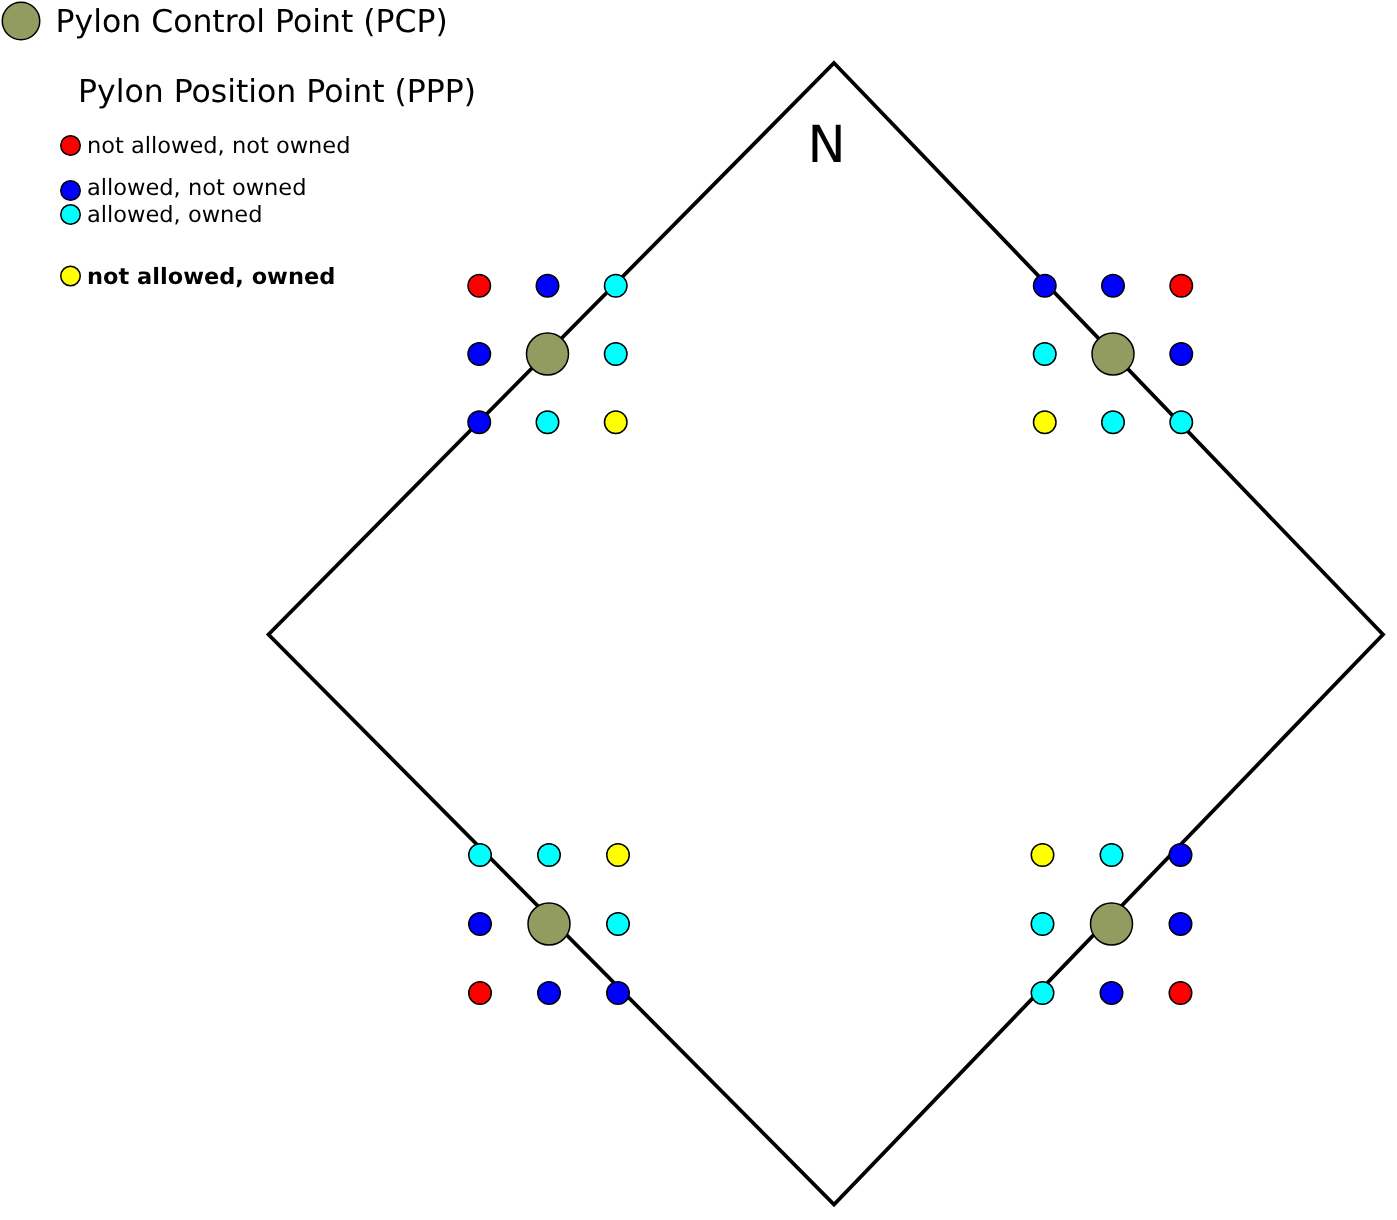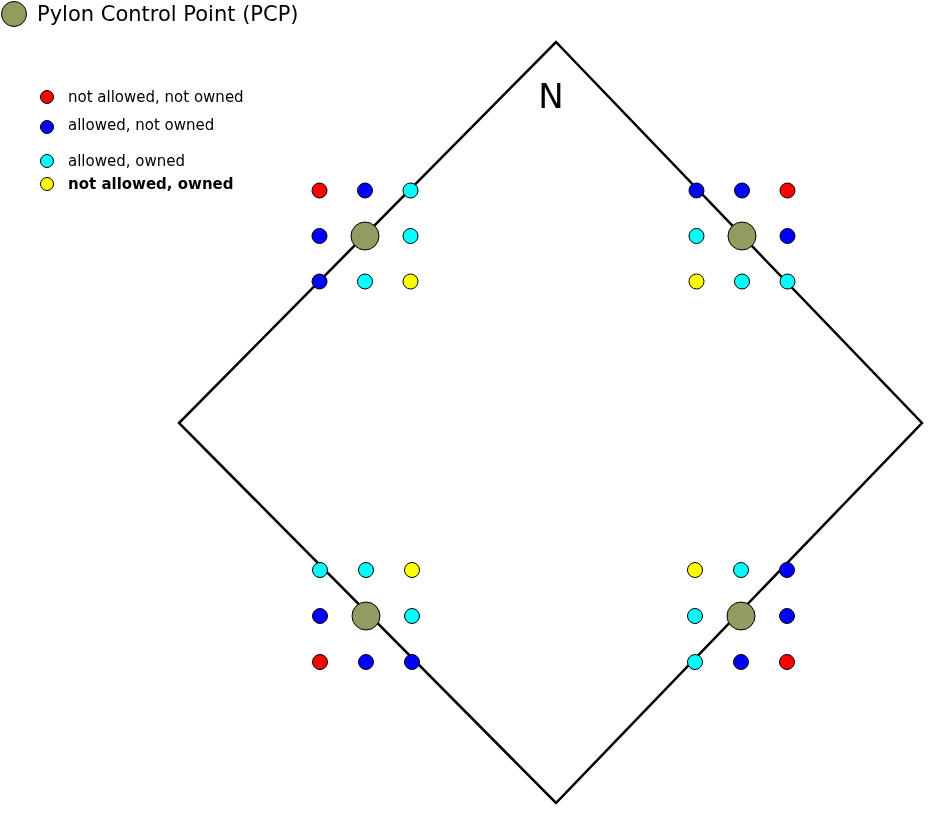--- a/index.html
+++ b/index.html
@@ -31,37 +31,37 @@
   .legend-title {
     font-size: 21px;
     color: #000;
     white-space: nowrap;
   }
   .ppp-title {
     position: absolute; top: 49px; left: 52px;
   }
   .legend-item {
     position: absolute; left: 40px;
-    display: flex; align-items: center; gap: 14px;
+    display: flex; align-items: center; gap: 4px;
     height: 16px;
   }
   .legend-dot {
     width: 14px; height: 14px;
     border-radius: 50%;
     border: 1px solid #000;
     flex: 0 0 auto;
   }
   .legend-item-label {
     font-size: 15px;
     color: #000;
     white-space: nowrap;
   }
   .li-0 { top: 89px; }
   .li-1 { top: 118px; align-items: flex-end; }
-  .li-2 { top: 153px; }
+  .li-2 { top: 135px; }
   .li-3 { top: 176px; font-weight: bold; }
 </style>
 </head>
 <body>
 
 <div class="canvas">
 
   <svg id="diagram-svg" width="931" height="813" viewBox="0 0 931 813">
       <polygon points="556,42 922,423 556,803 179,423" fill="none" stroke="#000000" stroke-width="2.5"></polygon>
       <text x="551" y="108" text-anchor="middle" font-size="34" font-family="&quot;DejaVu Sans&quot;, sans-serif" fill="#000000">N</text>
@@ -111,20 +111,21 @@
       </g>
     </svg>
 
   <div class="legend">
 
     <div class="legend-pcp-row">
       <span class="pcp-circle" style="background: rgb(146, 156, 96);"></span>
       <span class="legend-title">Pylon Control Point (PCP)</span>
     </div>
 
+    <div class="legend-title ppp-title">Pylon Position Point (PPP)</div>
 
     <div class="legend-item li-0">
       <span class="legend-dot" style="background: rgb(255, 0, 0);"></span>
       <span class="legend-item-label">not allowed, not owned</span>
     </div>
 
     <div class="legend-item li-1">
       <span class="legend-dot" style="background: rgb(0, 0, 255);"></span>
       <span class="legend-item-label">allowed, not owned</span>
     </div>

